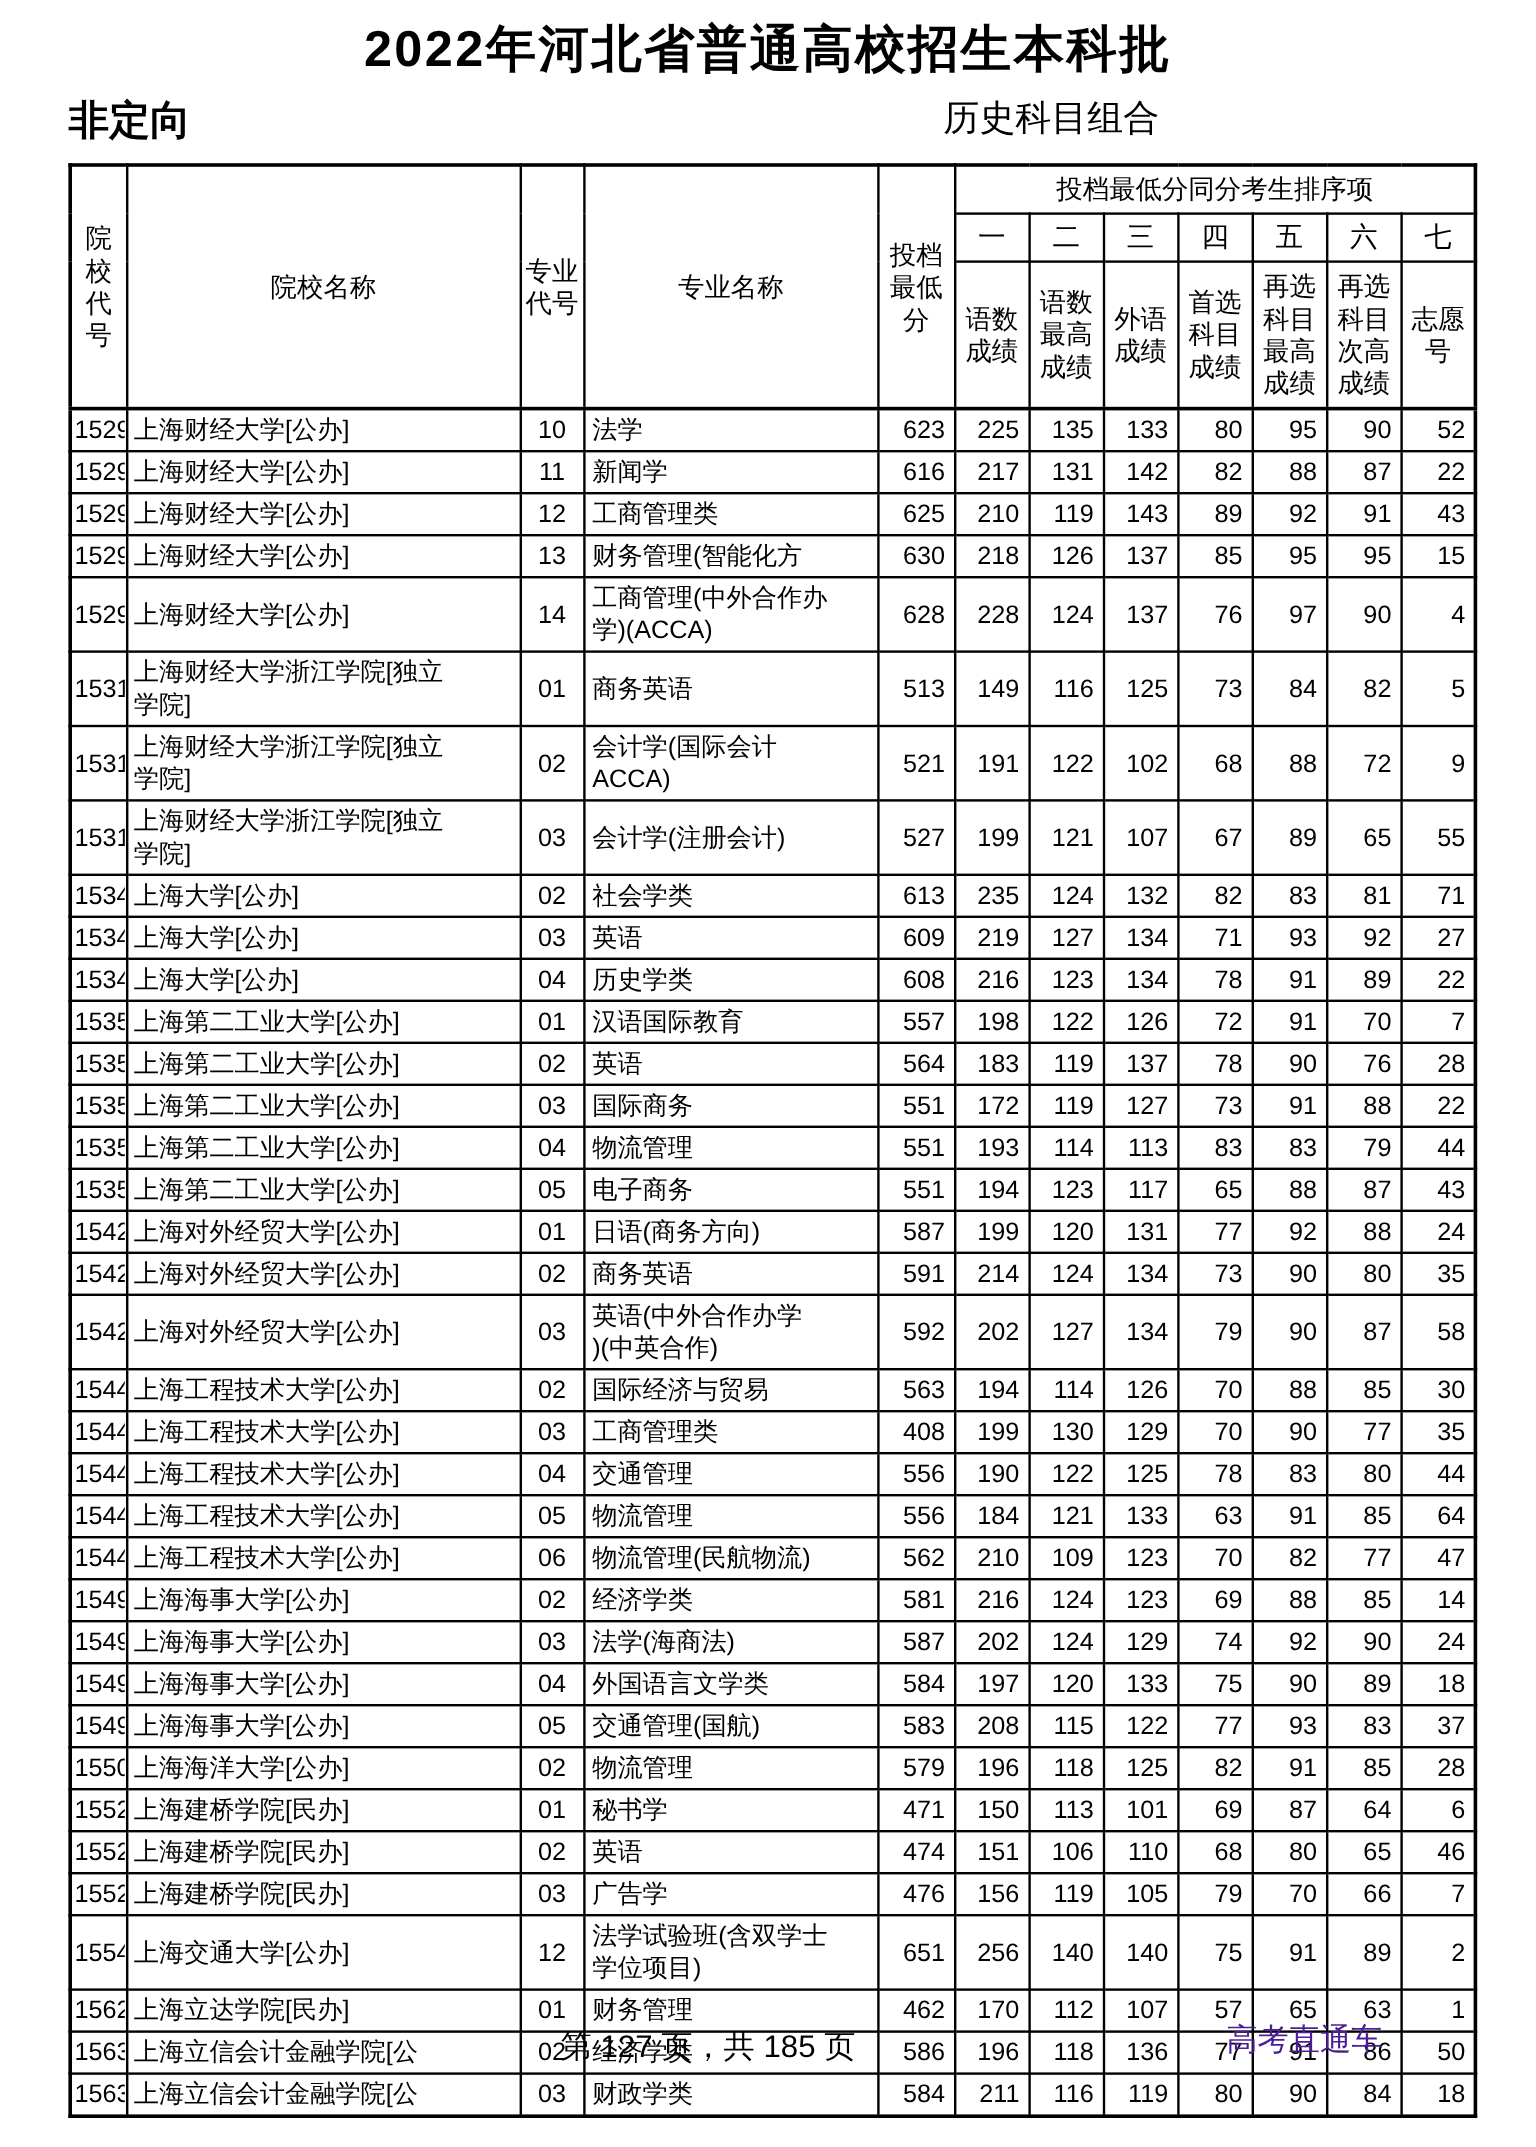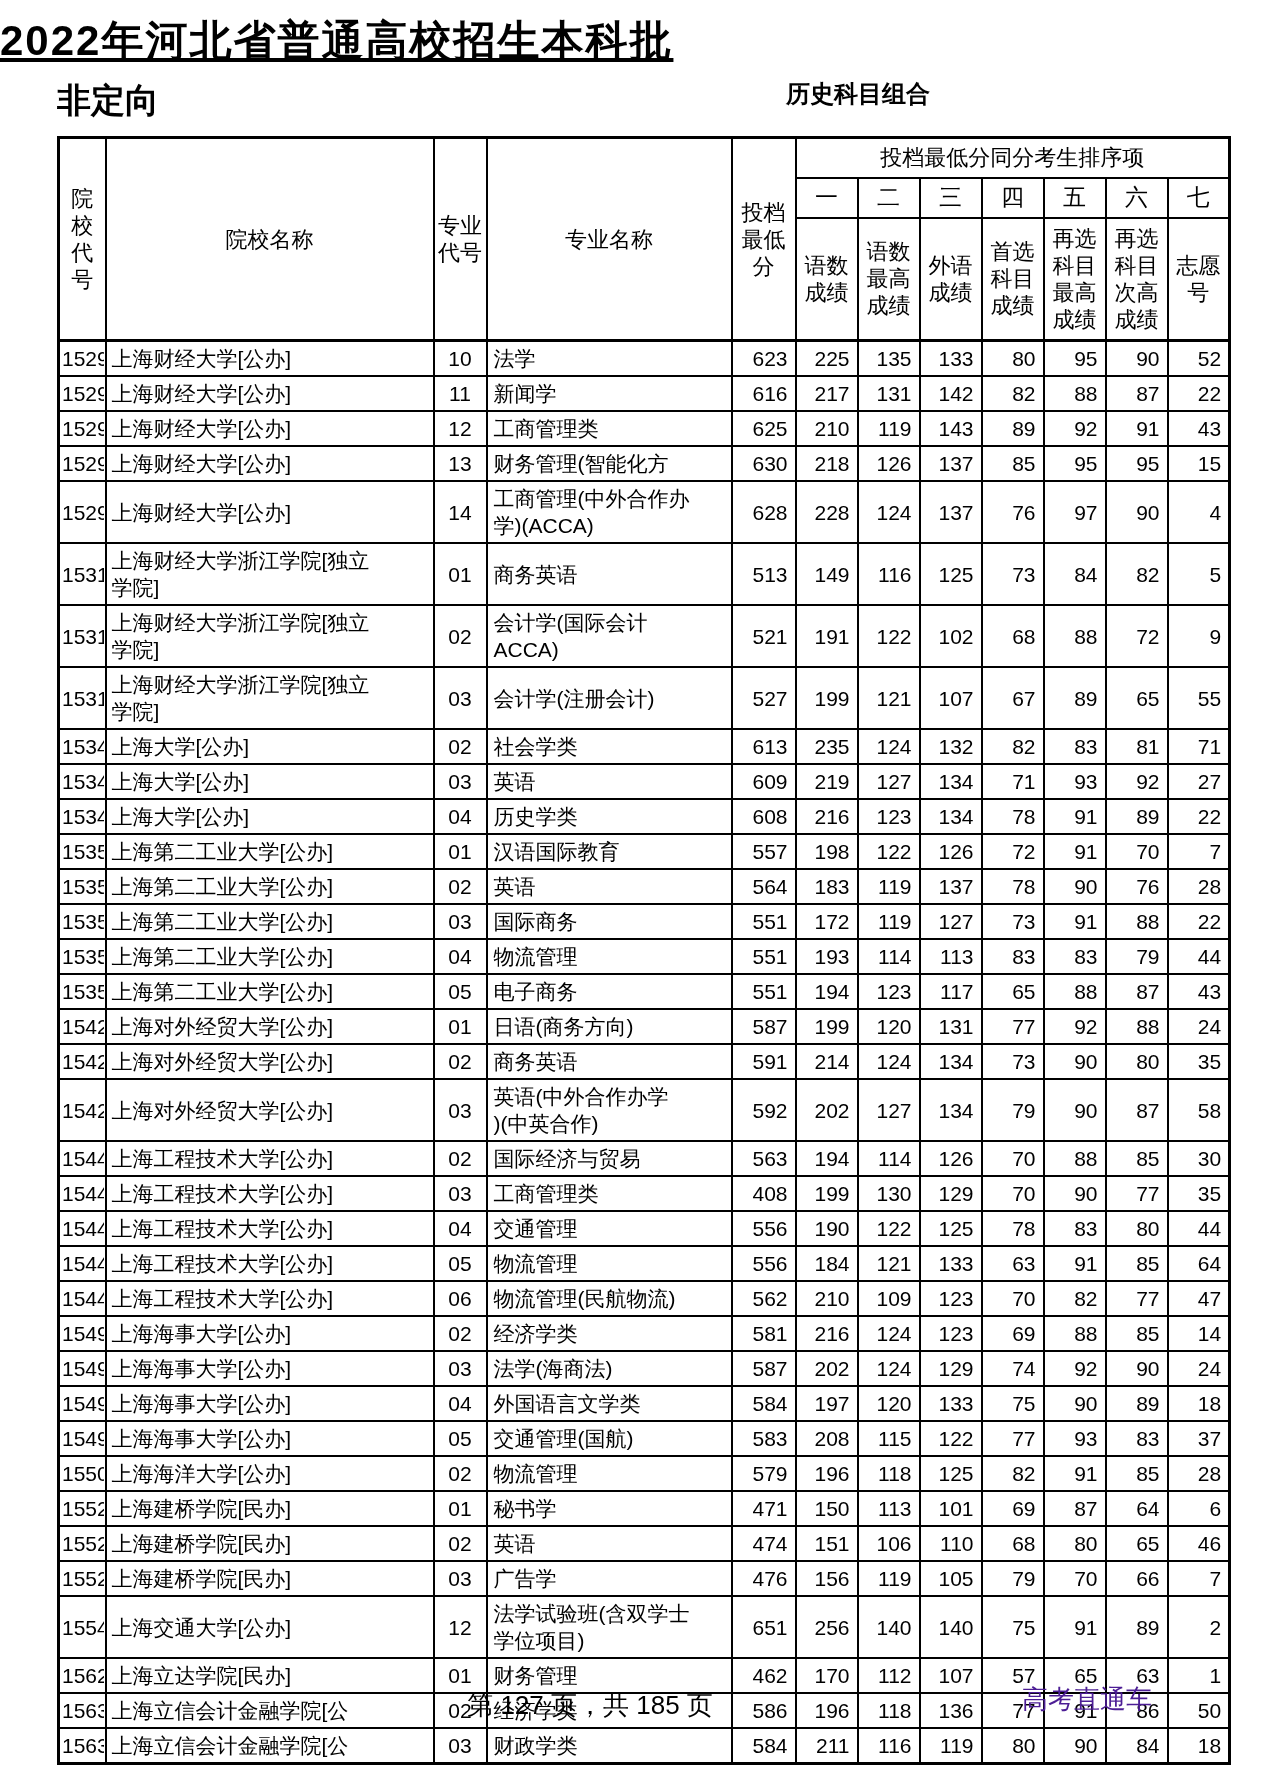--- a/index.html
+++ b/index.html
@@ -5,21 +5,21 @@
   * { margin: 0; padding: 0; box-sizing: border-box; }
   html, body { background: #ffffff; }
   body {
     width: 1280px;
     height: 1789px;
     position: relative;
     font-family: "Liberation Sans", sans-serif;
     color: #000000;
     overflow: hidden;
   }
-  .title-block { text-align: left; padding-top: 16px; text-decoration: underline; }
+  .title-block { text-align: center; padding-top: 16px; }
   .title-line {
     font-size: 42px;
     font-weight: bold;
     line-height: 50px;
     letter-spacing: 2px;
   }
   .section-labels {
     position: relative;
     height: 52px;
     margin-top: 8px;
@@ -29,22 +29,22 @@
     position: absolute;
     left: 57px;
     top: 4px;
     font-size: 34px;
     font-weight: bold;
   }
   .label-right {
     position: absolute;
     left: 786px;
     top: 4px;
-    font-size: 24px;
-    font-weight: bold;
+    font-size: 30px;
+    font-weight: normal;
   }
   table.score-table {
     border-collapse: collapse;
     table-layout: fixed;
     margin-left: 57px;
     margin-top: 10px;
     border: 3px solid #000;
     width: 1174px;
   }
   table.score-table th, table.score-table td {

